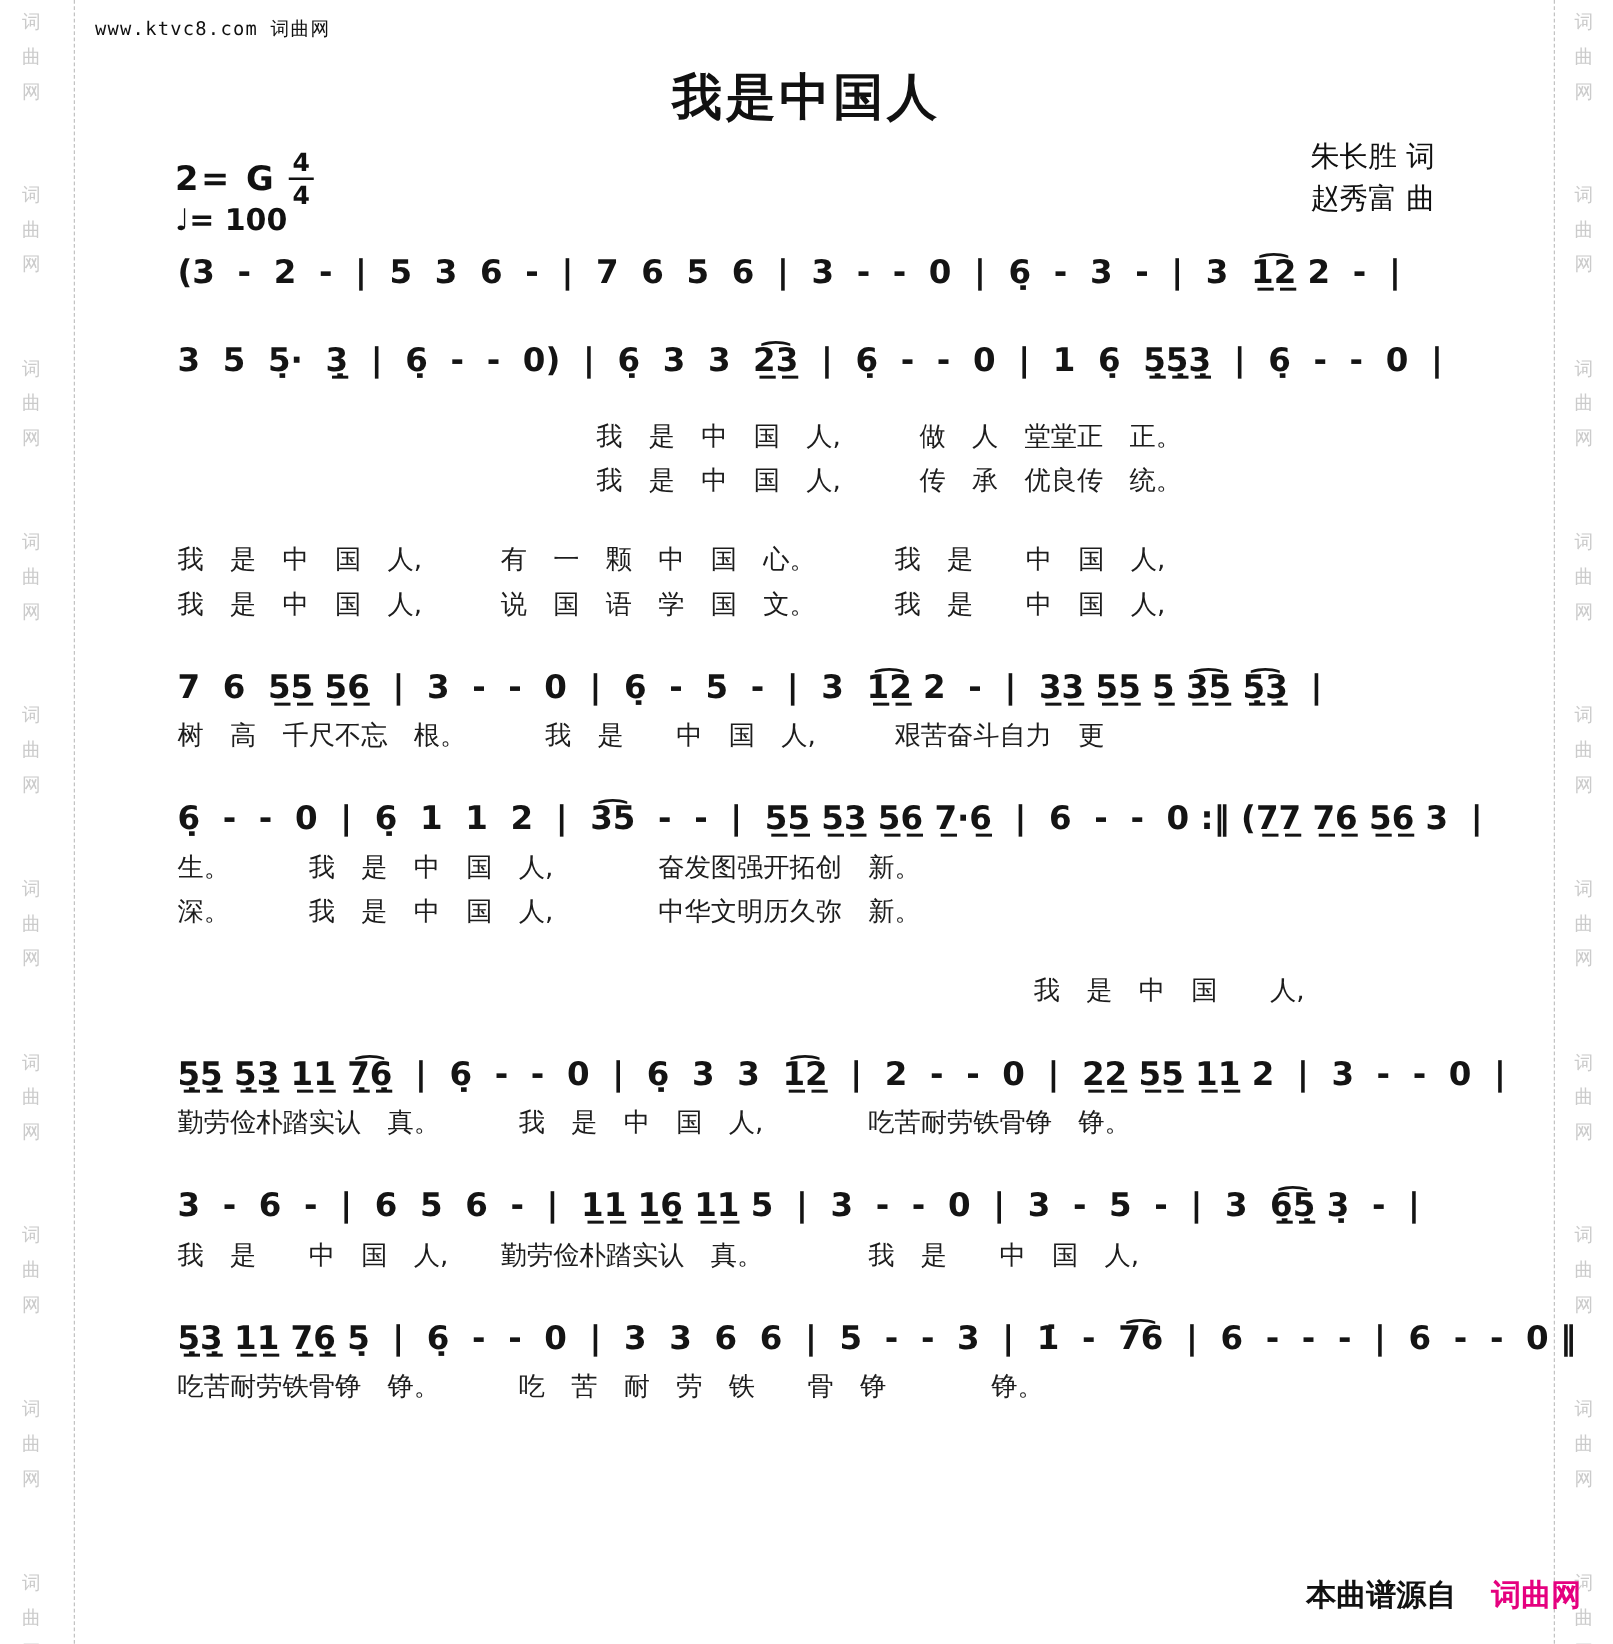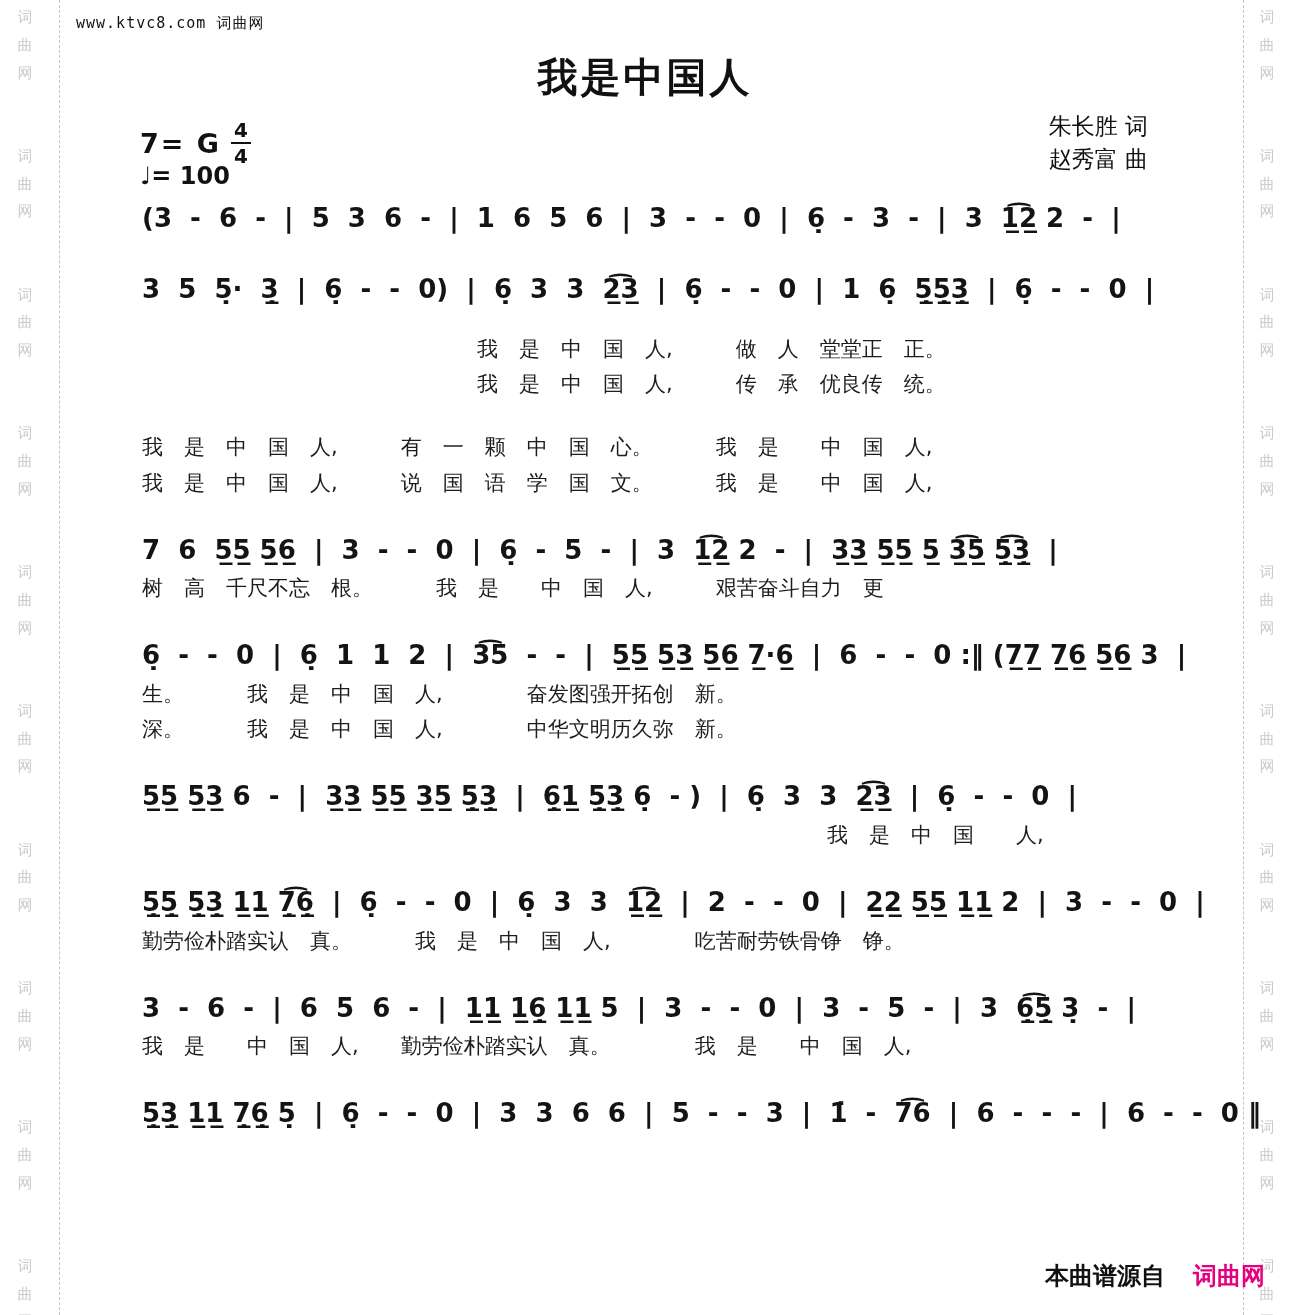--- a/index.html
+++ b/index.html
@@ -190,63 +190,63 @@
 
 <a class="site-logo">www.ktvc8.com 词曲网</a>
 <div class="page-title">我是中国人</div>
 
 <div class="credits">
   <div>朱长胜 词</div>
   <div>赵秀富 曲</div>
 </div>
 
 <div class="keybox">
-  <span class="key-text">7= G</span>
+  <span class="key-text">2= G</span>
   <span class="meter">
     <span class="num">4</span>
     <span class="den">4</span>
   </span>
 </div>
 <div class="tempo">♩= 100</div>
 
 <div class="score" id="score">
     <div class="system">
-      <div class="note-line">(3  -  6  -  |  5  3  6  -  |  1  6  5  6  |  3  -  -  0  |  6̣  -  3  -  |  3  1̲͡2̲ 2  -  |</div>
+      <div class="note-line">(3  -  2  -  |  5  3  6  -  |  7  6  5  6  |  3  -  -  0  |  6̣  -  3  -  |  3  1̲͡2̲ 2  -  |</div>
     </div>
     <div class="system">
       <div class="note-line">3  5  5̣·  3̲̣  |  6̣  -  -  0)  |  6̣  3  3  2̲͡3̲  |  6̣  -  -  0  |  1  6̣  5̲̣5̲̣3̲̣  |  6̣  -  -  0  |</div>
       <div class="lyric-line" style="padding-left: 335px; margin-top: 32px;">我　是　中　国　人,　　　做　人　堂堂正　正。</div>
       <div class="lyric-line" style="padding-left: 335px;">我　是　中　国　人,　　　传　承　优良传　统。</div>
     </div>
     <div class="system">
       <div class="lyric-line" style="padding-left: 0px;">我　是　中　国　人,　　　有　一　颗　中　国　心。　　　我　是　　中　国　人,</div>
       <div class="lyric-line" style="padding-left: 0px;">我　是　中　国　人,　　　说　国　语　学　国　文。　　　我　是　　中　国　人,</div>
     </div>
     <div class="system">
       <div class="note-line">7  6  5̲5̲ 5̲6̲  |  3  -  -  0  |  6̣  -  5  -  |  3  1̲͡2̲ 2  -  |  3̲3̲ 5̲5̲ 5̲ 3̲͡5̲ 5̲̣͡3̲̣  |</div>
       <div class="lyric-line" style="padding-left: 0px;">树　高　千尺不忘　根。　　　我　是　　中　国　人,　　　艰苦奋斗自力　更</div>
     </div>
     <div class="system">
       <div class="note-line">6̣  -  -  0  |  6̣  1  1  2  |  3͡5  -  -  |  5̲5̲ 5̲3̲ 5̲6̲ 7̲·6̲  |  6  -  -  0 :‖ (7̲7̲ 7̲6̲ 5̲6̲ 3  |</div>
       <div class="lyric-line" style="padding-left: 0px;">生。　　　我　是　中　国　人,　　　　奋发图强开拓创　新。</div>
       <div class="lyric-line" style="padding-left: 0px;">深。　　　我　是　中　国　人,　　　　中华文明历久弥　新。</div>
     </div>
     <div class="system">
-      <div class="note-line">5̲5̲ 5̲3̲ 6  -  |  3̲3̲ 5̲5̲ 3̲5̲ 5̲̣3̲̣  |  6̲̣1̲ 5̲̣3̲̣ 6̣  - )  |  6̣  3  3  2̲͡3̲  |  6̣  -  -  0  |</div>
       <div class="lyric-line" style="padding-left: 685px;">我　是　中　国　　人,</div>
     </div>
     <div class="system">
       <div class="note-line">5̲̣5̲̣ 5̲̣3̲̣ 1̲1̲ 7̲̣͡6̲̣  |  6̣  -  -  0  |  6̣  3  3  1̲͡2̲  |  2  -  -  0  |  2̲2̲ 5̲5̲ 1̲1̲ 2  |  3  -  -  0  |</div>
       <div class="lyric-line" style="padding-left: 0px;">勤劳俭朴踏实认　真。　　　我　是　中　国　人,　　　　吃苦耐劳铁骨铮　铮。</div>
     </div>
     <div class="system">
       <div class="note-line">3  -  6  -  |  6  5  6  -  |  1̲1̲ 1̲6̲̣ 1̲1̲ 5  |  3  -  -  0  |  3  -  5  -  |  3  6̲̣͡5̲̣ 3̣  -  |</div>
       <div class="lyric-line" style="padding-left: 0px;">我　是　　中　国　人,　　勤劳俭朴踏实认　真。　　　　我　是　　中　国　人,</div>
     </div>
     <div class="system">
       <div class="note-line">5̲̣3̲̣ 1̲1̲ 7̲̣6̲̣ 5̣  |  6̣  -  -  0  |  3  3  6  6  |  5  -  -  3  |  1̇  -  7͡6  |  6  -  -  -  |  6  -  -  0 ‖</div>
+      <div class="lyric-line" style="padding-left: 0px;">吃苦耐劳铁骨铮　铮。　　　吃　苦　耐　劳　铁　　骨　铮　　　　铮。</div>
     </div>
   </div>
 
 <div class="footer">
   <span class="footer-source">本曲谱源自</span>
   <a class="footer-brand" id="footer-brand" style="color: rgb(229, 0, 127);">词曲网</a>
 </div>
 
 </body></html>

